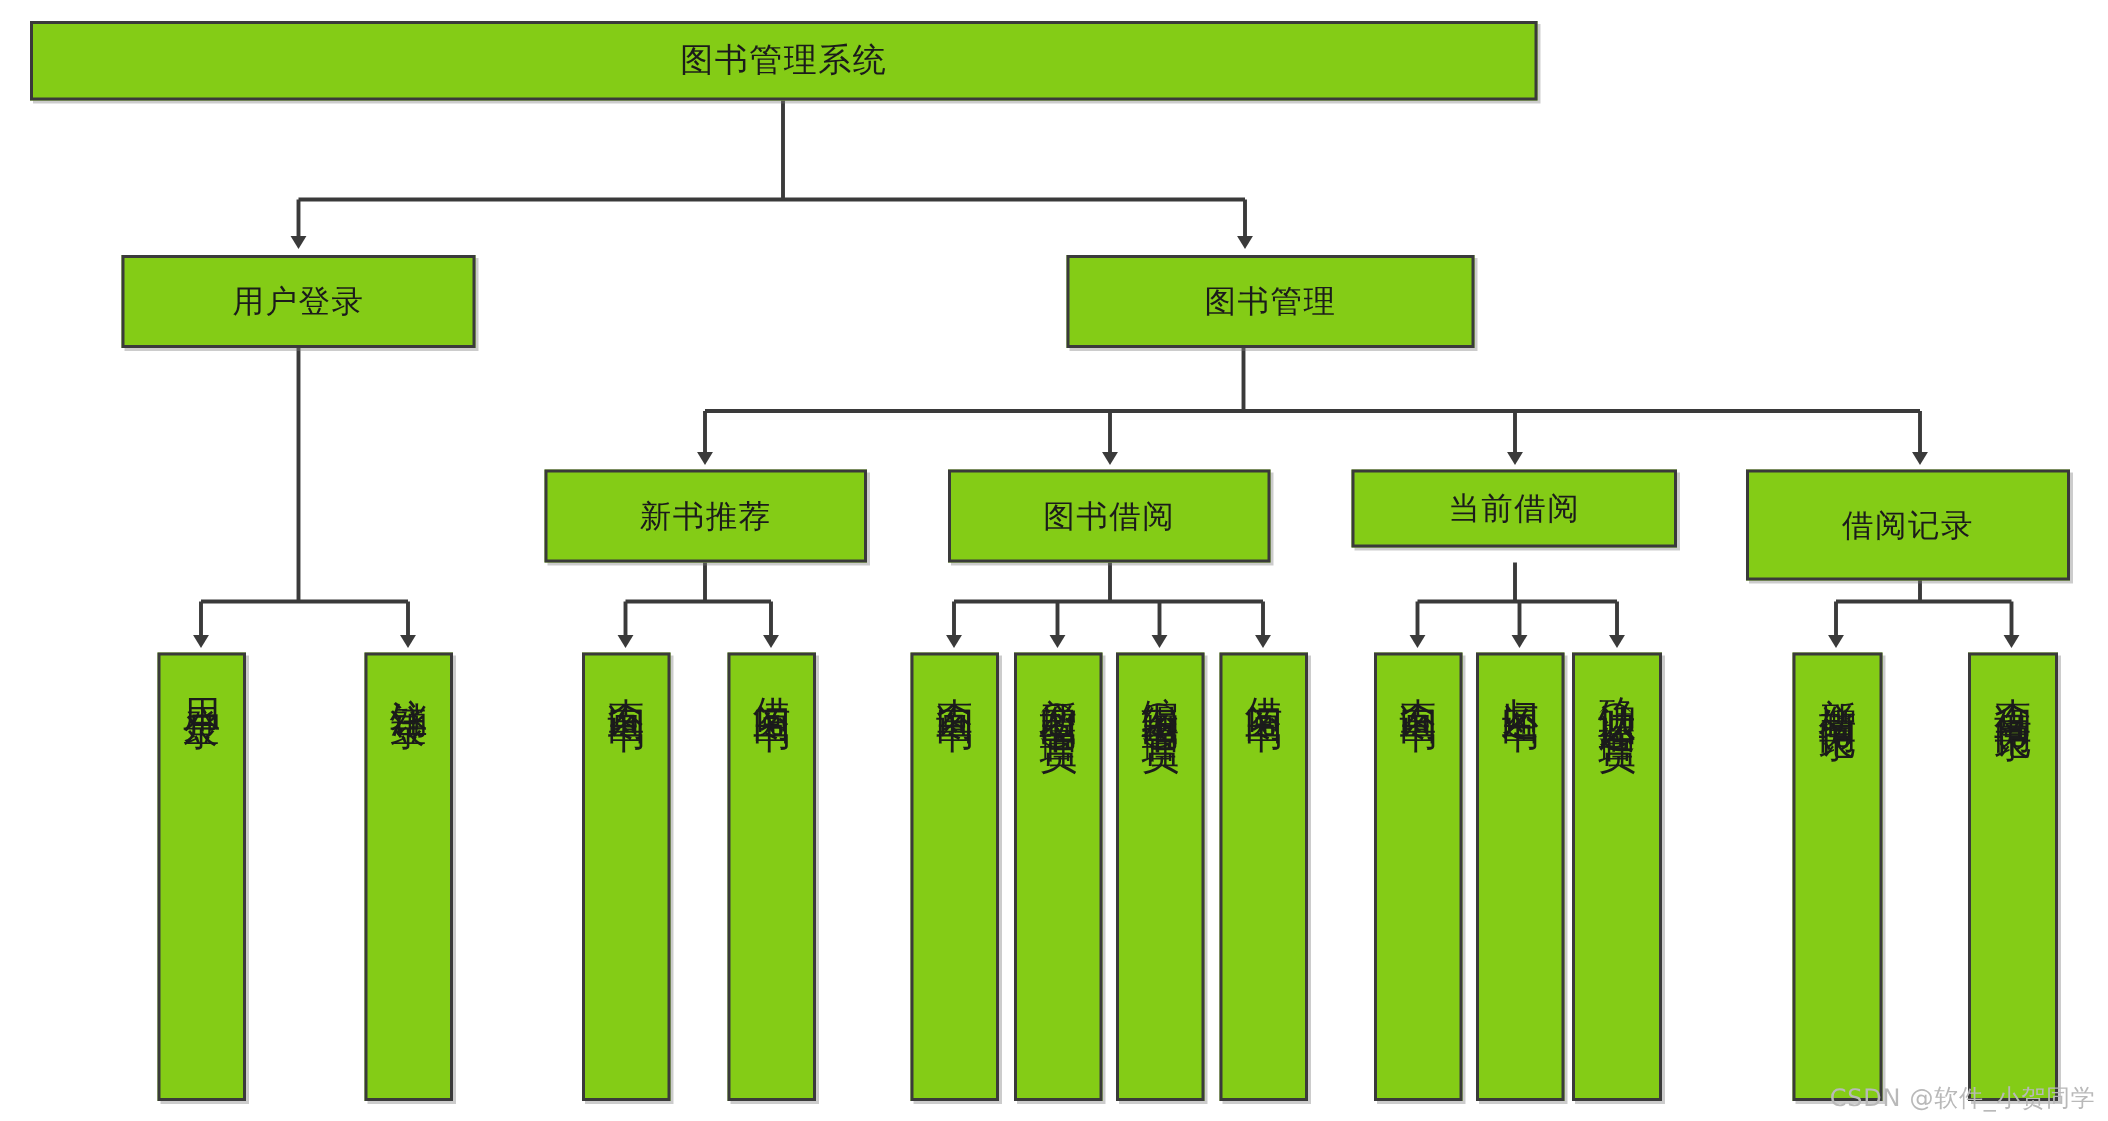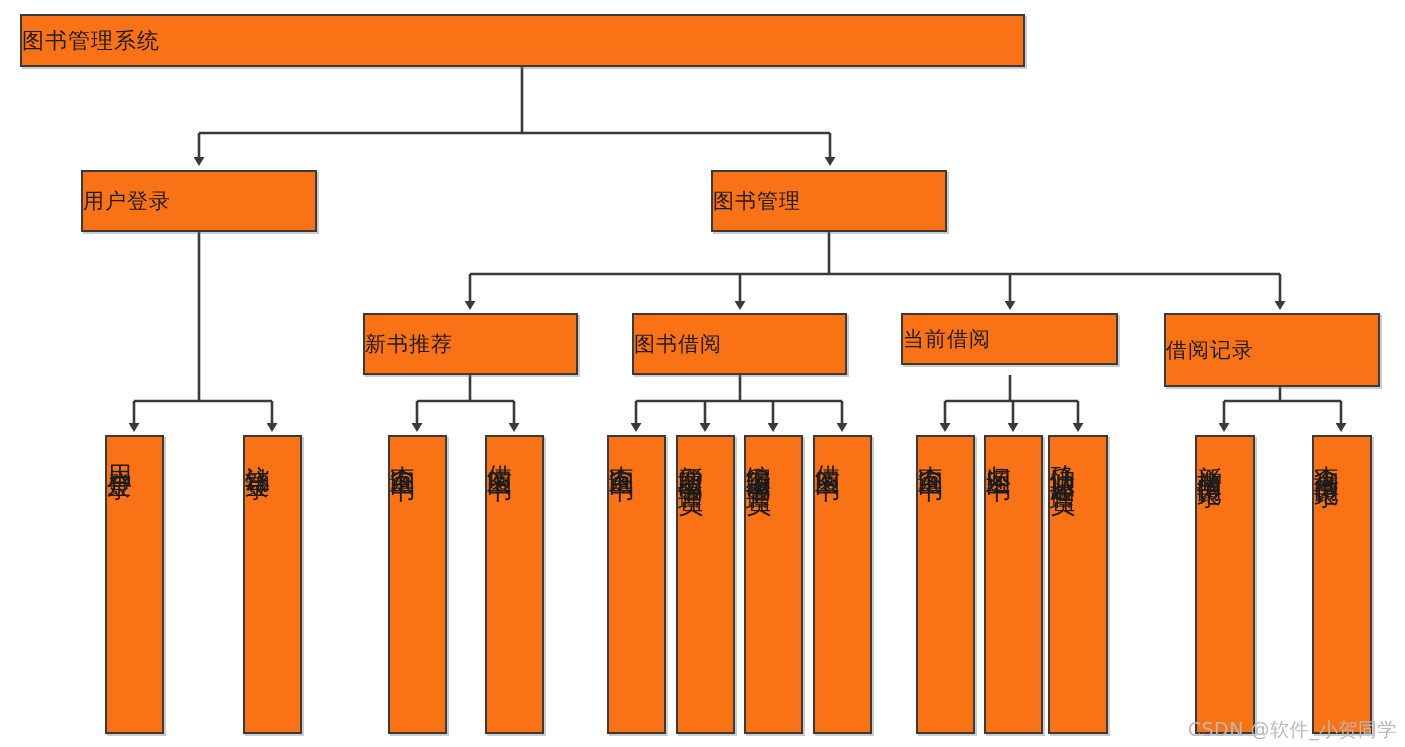--- a/index.html
+++ b/index.html
@@ -17,25 +17,26 @@
   }
   #edges{
     position:absolute;
     left:0;top:0;
     width:1405px;height:747px;
     pointer-events:none;
   }
   .node{
     position:absolute;
     box-sizing:border-box;
-    background:#f97316;
+    background:#84cc16;
     border:2.5px solid #3a3a3a;
     box-shadow:2px 2px 0 rgba(120,120,120,0.38);
     display:flex;
     align-items:center;
+    justify-content:center;
     z-index:3;
   }
   .node .label{
     display:block;
     text-align:center;
     line-height:1.18;
     letter-spacing:1px;
     color:#1b1b1b;
     white-space:nowrap;
   }
@@ -55,21 +56,21 @@
     writing-mode:vertical-rl;
     text-orientation:upright;
     font-size:25px;
     letter-spacing:4px;
     line-height:1;
   }
   #watermark{
     position:absolute;
     right:8px;
     bottom:4px;
-    font-size:19px;
+    font-size:16px;
     color:#b9b9b9;
     letter-spacing:0.5px;
     z-index:6;
     white-space:nowrap;
     font-family:"DejaVu Sans","Liberation Sans",sans-serif;
   }
 </style>
 </head>
 <body>
 
@@ -127,21 +128,21 @@
   </svg>
 
   <div class="node h root" style="left:20px;top:14px;width:1005px;height:53px;">
     <span class="label">图书管理系统</span>
   </div>
 
   <div class="node h" style="left:81px;top:170px;width:236px;height:62px;">
     <span class="label">用户登录</span>
   </div>
 
-  <div class="node h" style="left:711px;top:170px;width:236px;height:62px;">
+  <div class="node h" style="left:711px;top:170px;width:272px;height:62px;">
     <span class="label">图书管理</span>
   </div>
 
   <div class="node h" style="left:632px;top:313px;width:215px;height:62px;">
     <span class="label">图书借阅</span>
   </div>
 
   <div class="node h" style="left:363px;top:313px;width:215px;height:62px;">
     <span class="label">新书推荐</span>
   </div>

